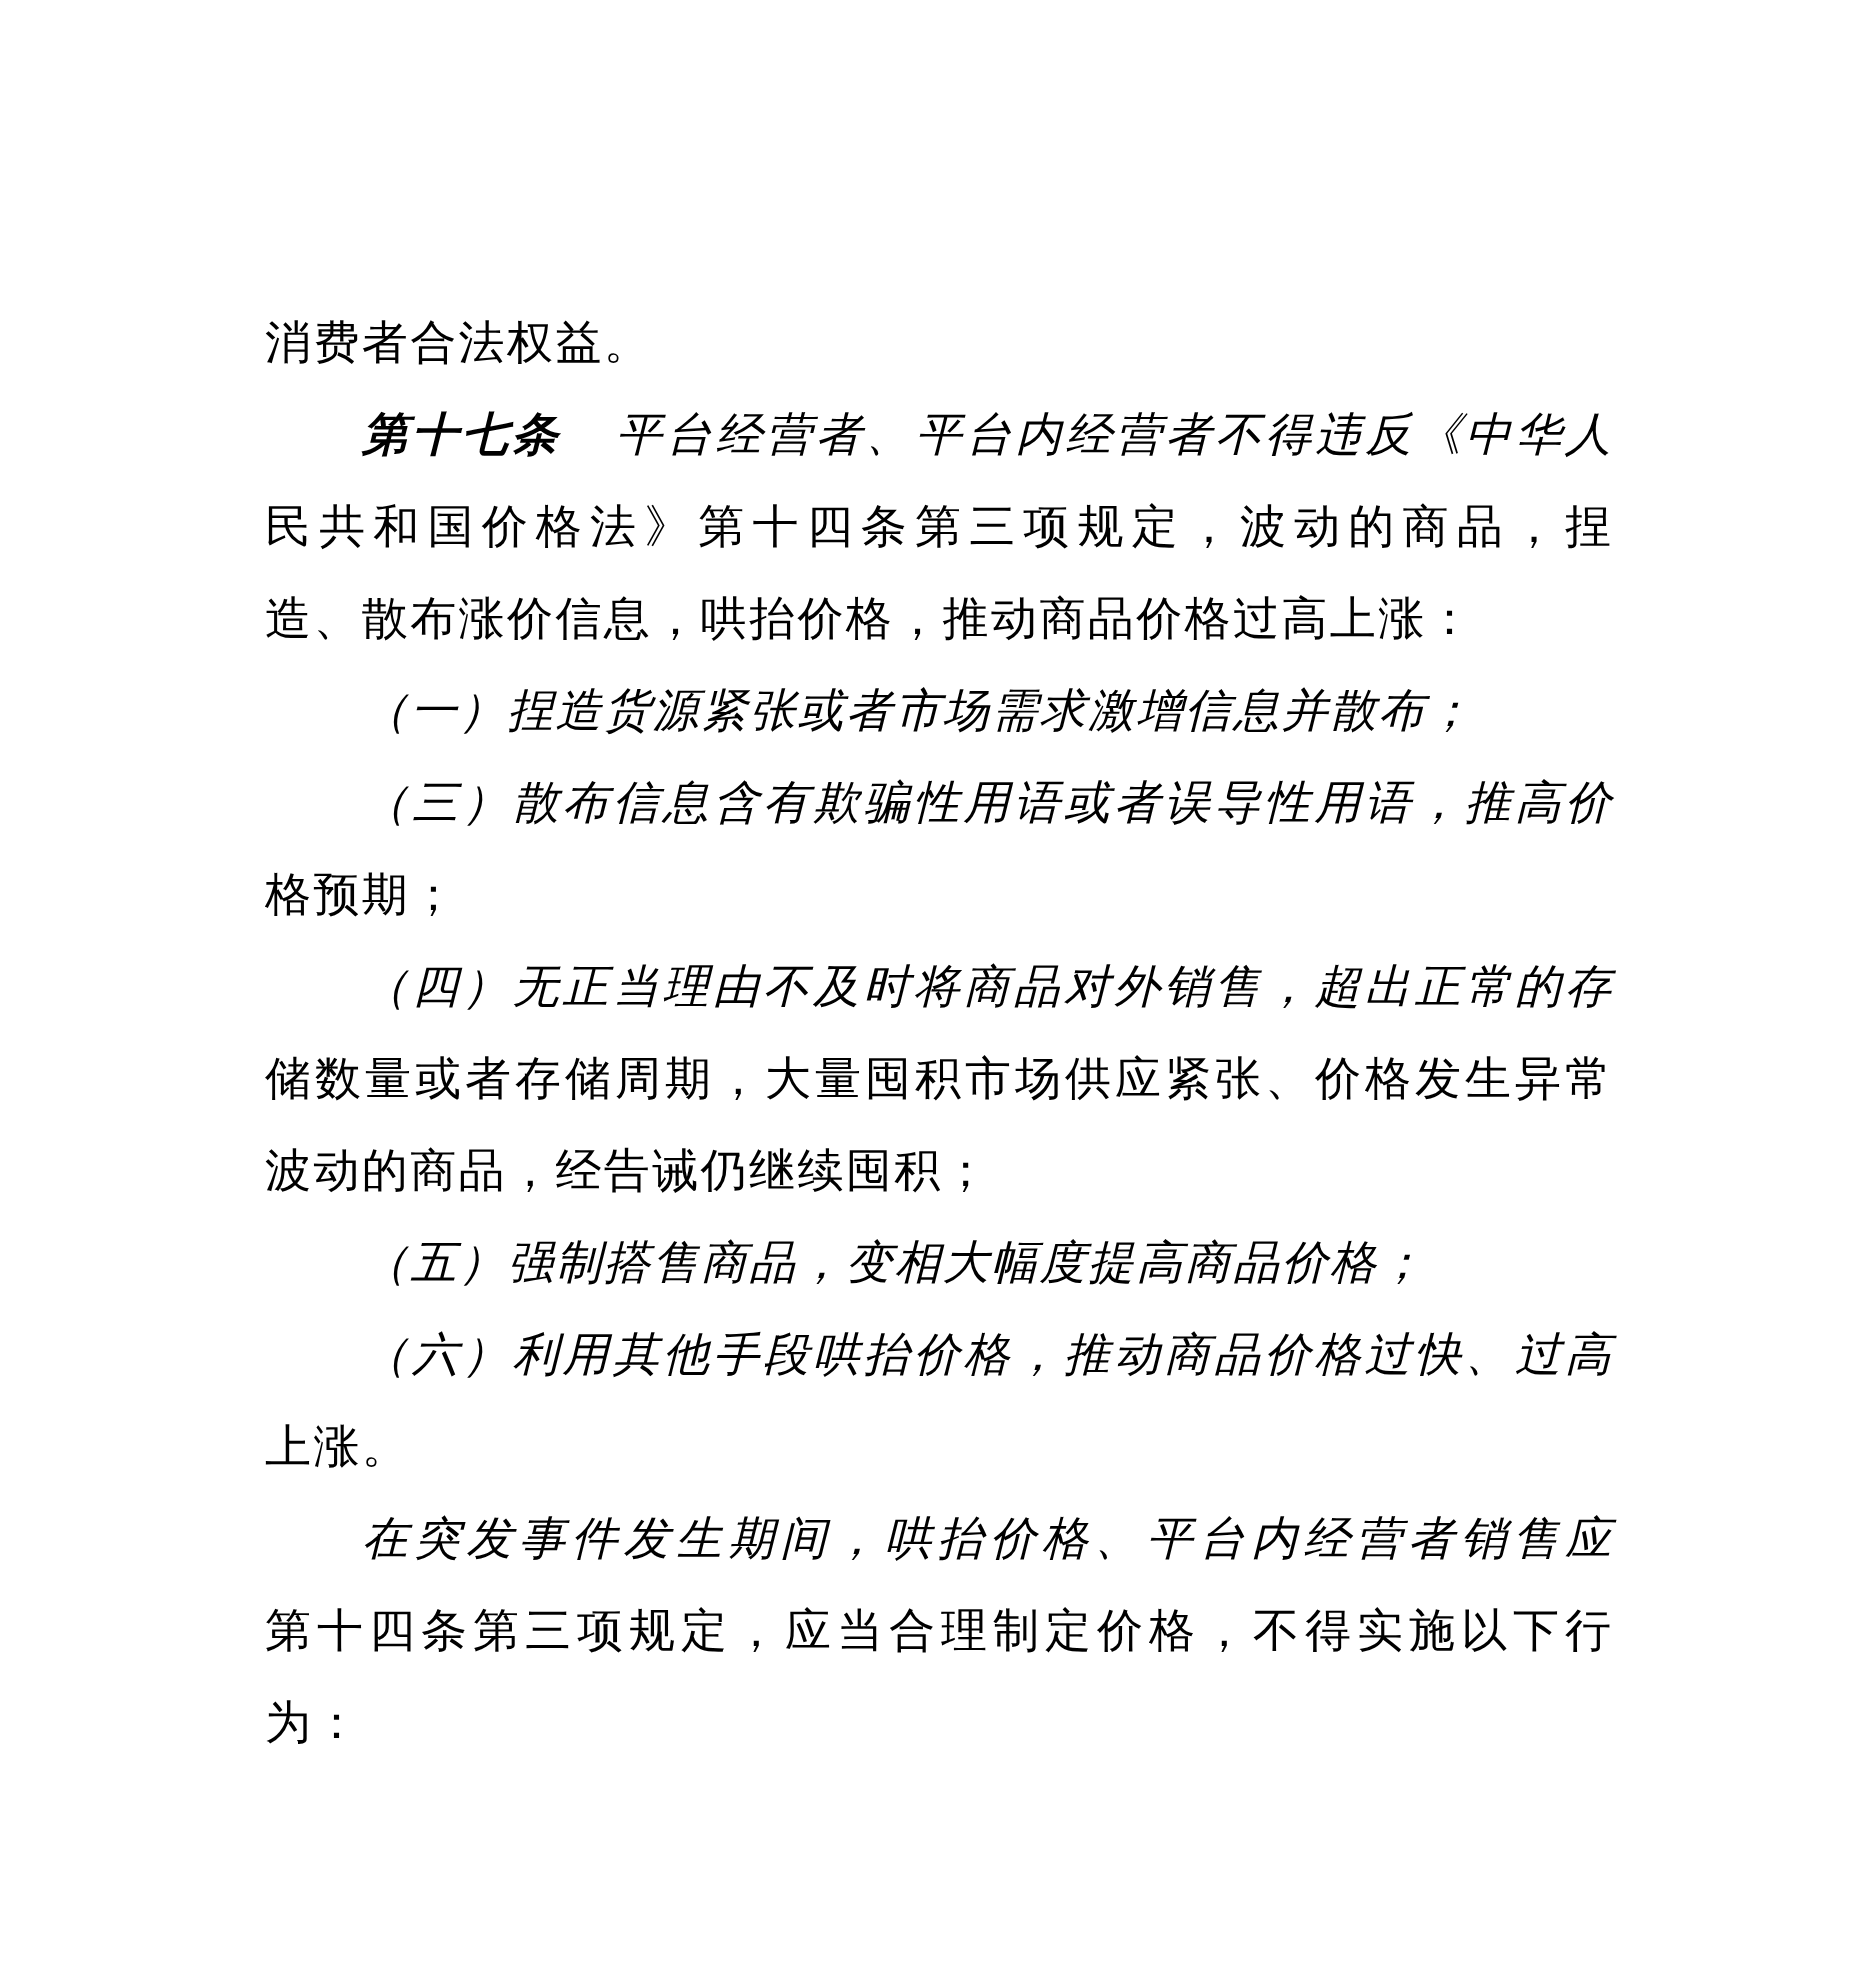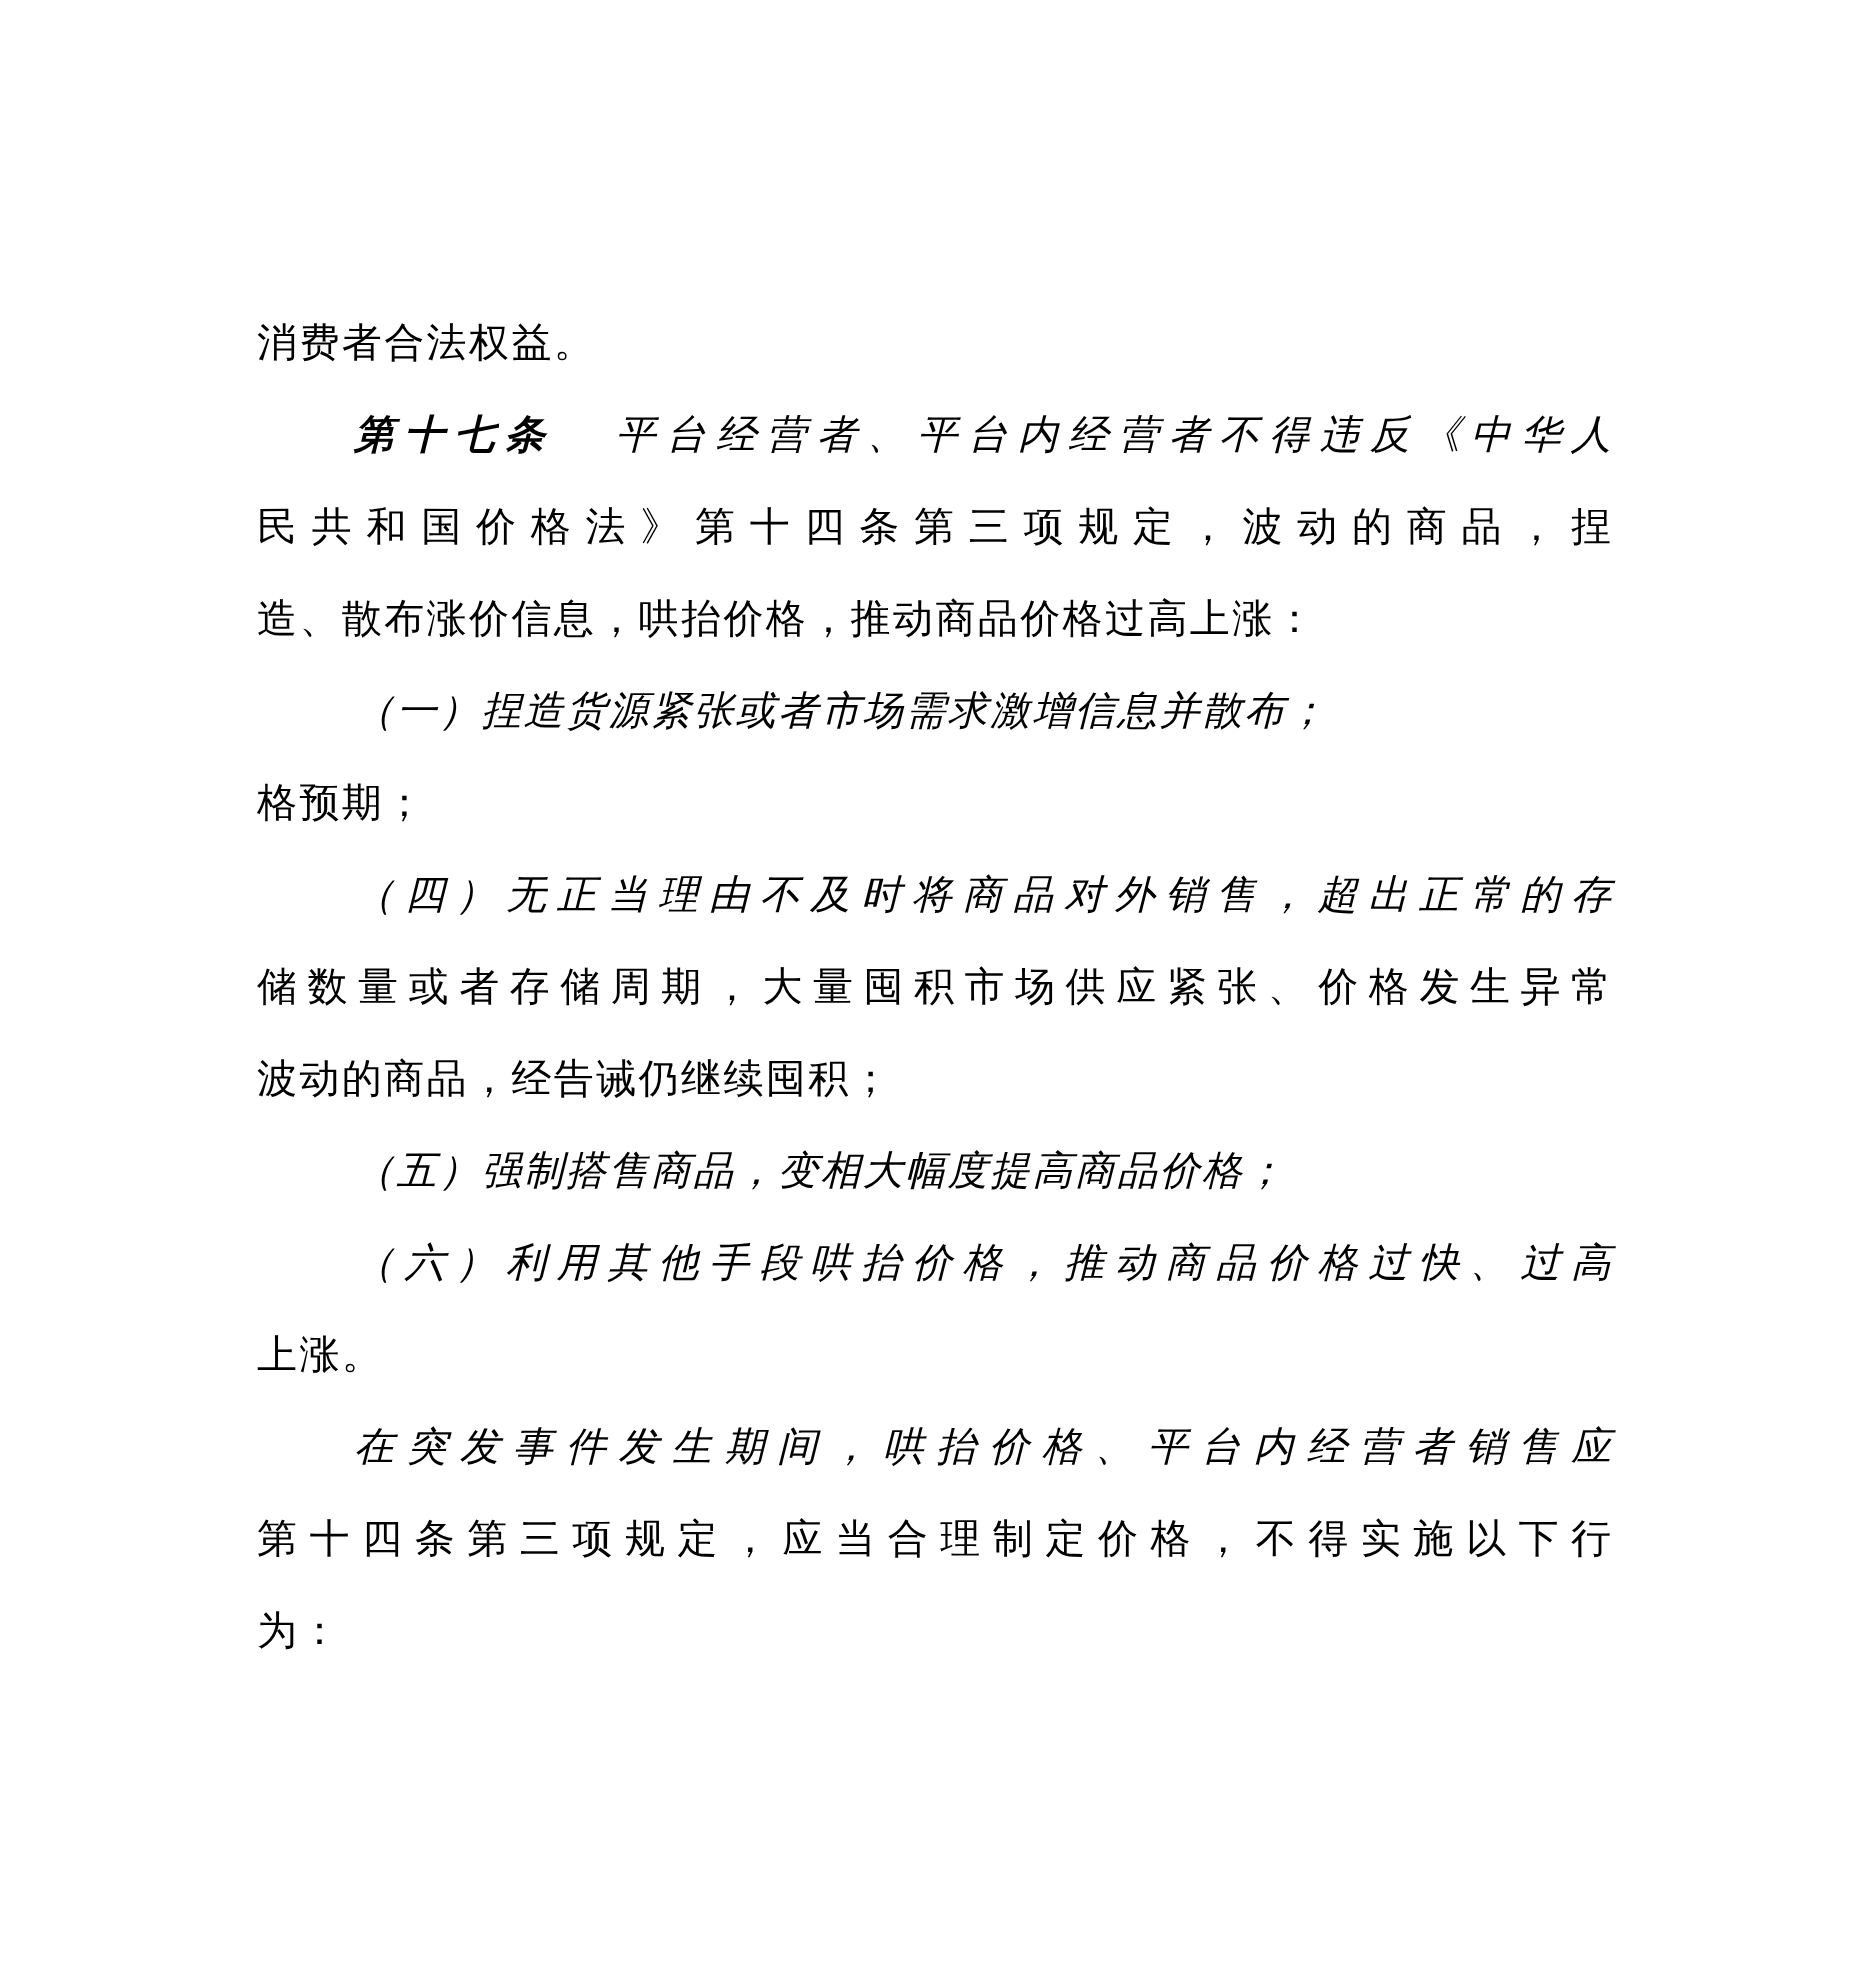--- a/index.html
+++ b/index.html
@@ -26,25 +26,26 @@
     .body-text {
       position: absolute;
       left: 257px;
       top: 296px;
       width: 1354px;
     }
     .line {
       display: block;
       height: 92px;
       line-height: 92px;
-      font-size: 40px;
+      font-size: 46px;
       letter-spacing: 2.4px;
       white-space: nowrap;
       overflow: visible;
       text-align: left;
+      margin-left: 8px;
     }
     .line.full {
       text-align: justify;
       text-align-last: justify;
       white-space: normal;
       letter-spacing: 0;
     }
     .line.indent {
       padding-left: 97px;
       font-style: italic;
@@ -60,20 +61,21 @@
 </head>
 <body>
 
 <div class="page">
   <div class="body-text">
     <div class="line"><span>消费者合法权益。</span></div>
     <div class="line indent full"><span class="lead">第十七条</span><span class="lead-gap"></span><span>平台经营者、平台内经营者不得违反《中华人</span></div>
     <div class="line full"><span>民共和国价格法》第十四条第三项规定，波动的商品，捏</span></div>
     <div class="line"><span>造、散布涨价信息，哄抬价格，推动商品价格过高上涨：</span></div>
     <div class="line indent"><span>（一）捏造货源紧张或者市场需求激增信息并散布；</span></div>
+    <div class="line indent full"><span>（三）散布信息含有欺骗性用语或者误导性用语，推高价</span></div>
     <div class="line"><span>格预期；</span></div>
     <div class="line indent full"><span>（四）无正当理由不及时将商品对外销售，超出正常的存</span></div>
     <div class="line full"><span>储数量或者存储周期，大量囤积市场供应紧张、价格发生异常</span></div>
     <div class="line"><span>波动的商品，经告诫仍继续囤积；</span></div>
     <div class="line indent"><span>（五）强制搭售商品，变相大幅度提高商品价格；</span></div>
     <div class="line indent full"><span>（六）利用其他手段哄抬价格，推动商品价格过快、过高</span></div>
     <div class="line"><span>上涨。</span></div>
     <div class="line indent full"><span>在突发事件发生期间，哄抬价格、平台内经营者销售应</span></div>
     <div class="line full"><span>第十四条第三项规定，应当合理制定价格，不得实施以下行</span></div>
     <div class="line"><span>为：</span></div>

